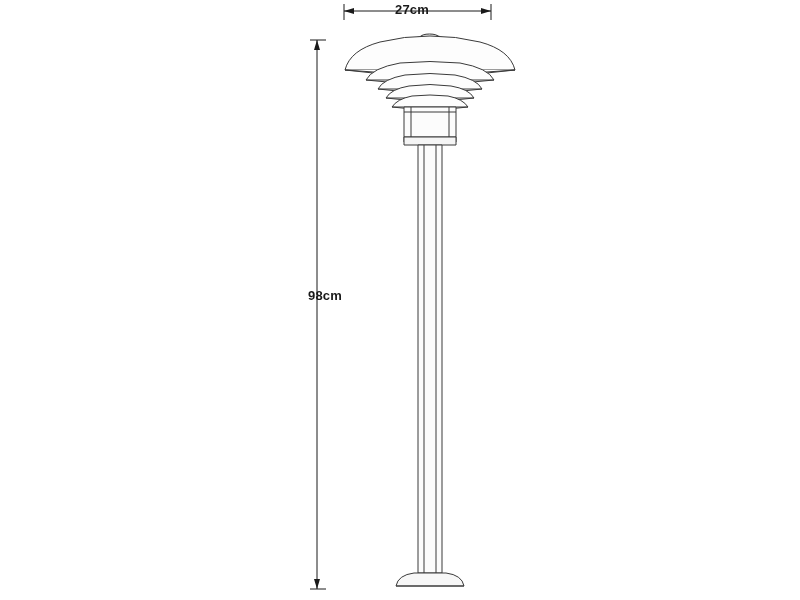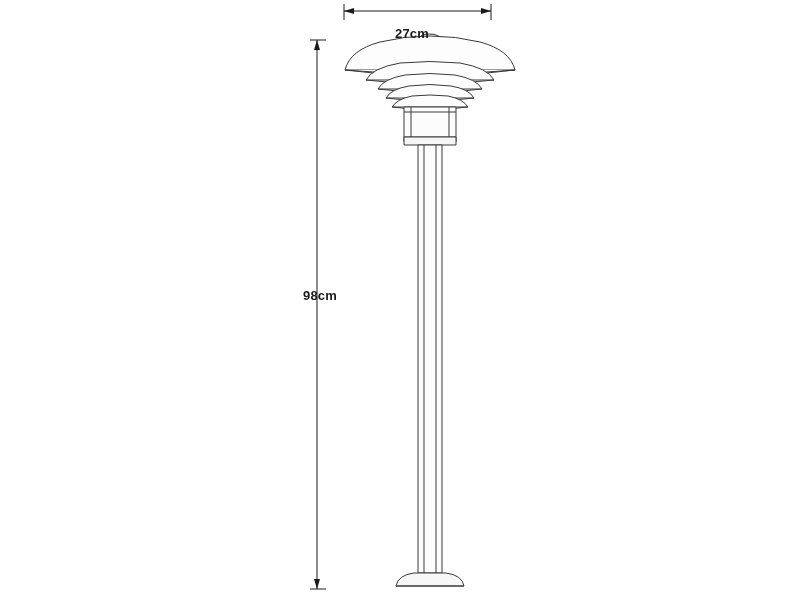--- a/index.html
+++ b/index.html
@@ -25,26 +25,25 @@
     font-size: 13px;
     font-weight: bold;
     color: #1a1a1a;
     letter-spacing: 0.2px;
     white-space: nowrap;
   }
   #width-label {
     left: 395px;
     top: 2px;
     text-align: center;
-    margin-top: 24px;
   }
   #height-label {
     left: 303px;
     top: 288px;
-    text-align: left;
+    text-align: center;
     width: 44px;
   }
   svg#drawing {
     position: absolute;
     left: 0;
     top: 0;
   }
 </style>
 </head>
 <body>

